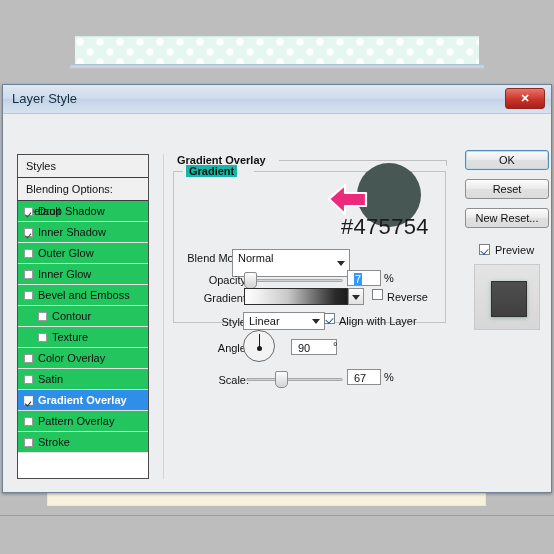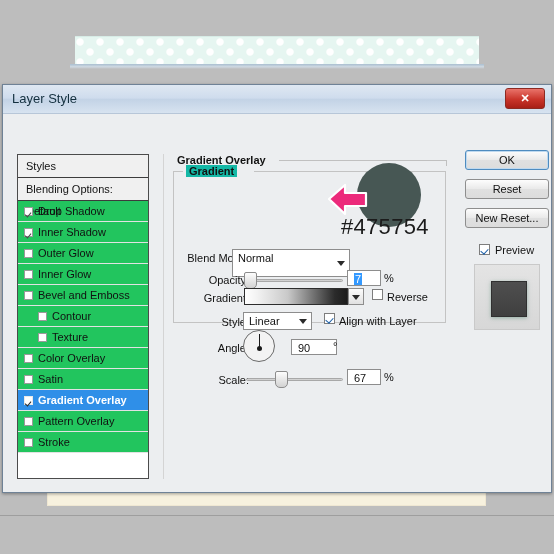--- a/index.html
+++ b/index.html
@@ -305,21 +305,21 @@
     </div>
     <div class="unit" style="left:381px;top:158px;">%</div>
 
     <div class="row-label" style="left:178px;top:178px;width:68px;">Gradient:</div>
     <div id="grad-swatch"></div>
     <div id="grad-dropbtn"></div>
     <div class="chk" style="left:369px;top:175px;"></div>
     <div class="chk-label" style="left:384px;top:177px;">Reverse</div>
 
     <div class="row-label" style="left:178px;top:202px;width:68px;">Style:</div>
-    <div class="combo" style="left:240px;top:198px;width:69px;height:18px;">
+    <div class="combo" style="left:240px;top:198px;width:82px;height:18px;">
       <span class="val">Linear</span>
       <span class="arw"></span>
     </div>
     <div class="chk on" style="left:321px;top:199px;"></div>
     <div class="chk-label" style="left:336px;top:201px;">Align with Layer</div>
 
     <div class="row-label" style="left:178px;top:228px;width:68px;">Angle:</div>
     <div id="angle-dial">
       <div id="angle-needle"></div>
       <div id="angle-dot"></div>

